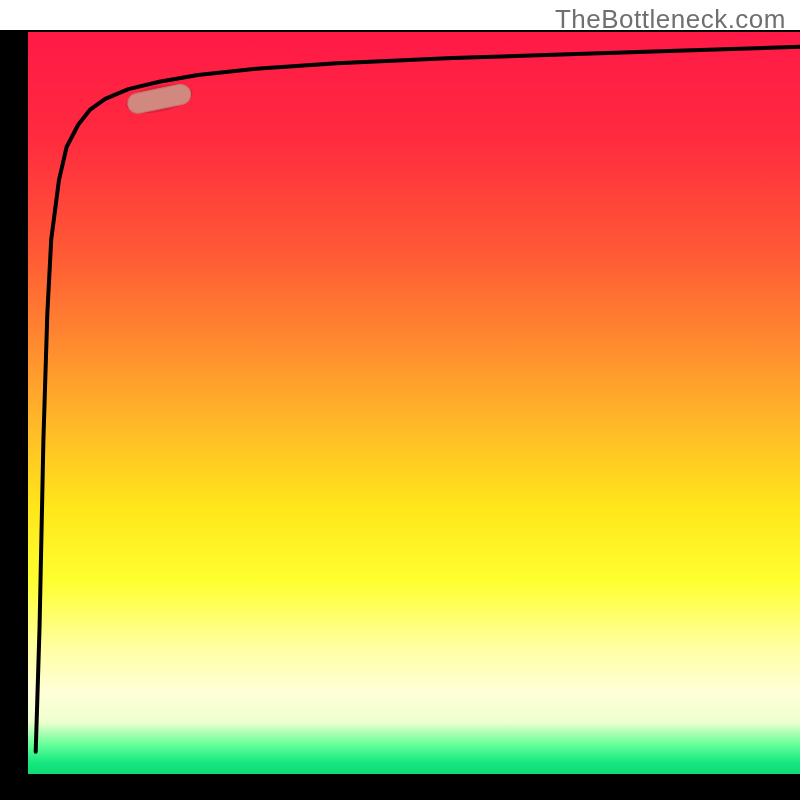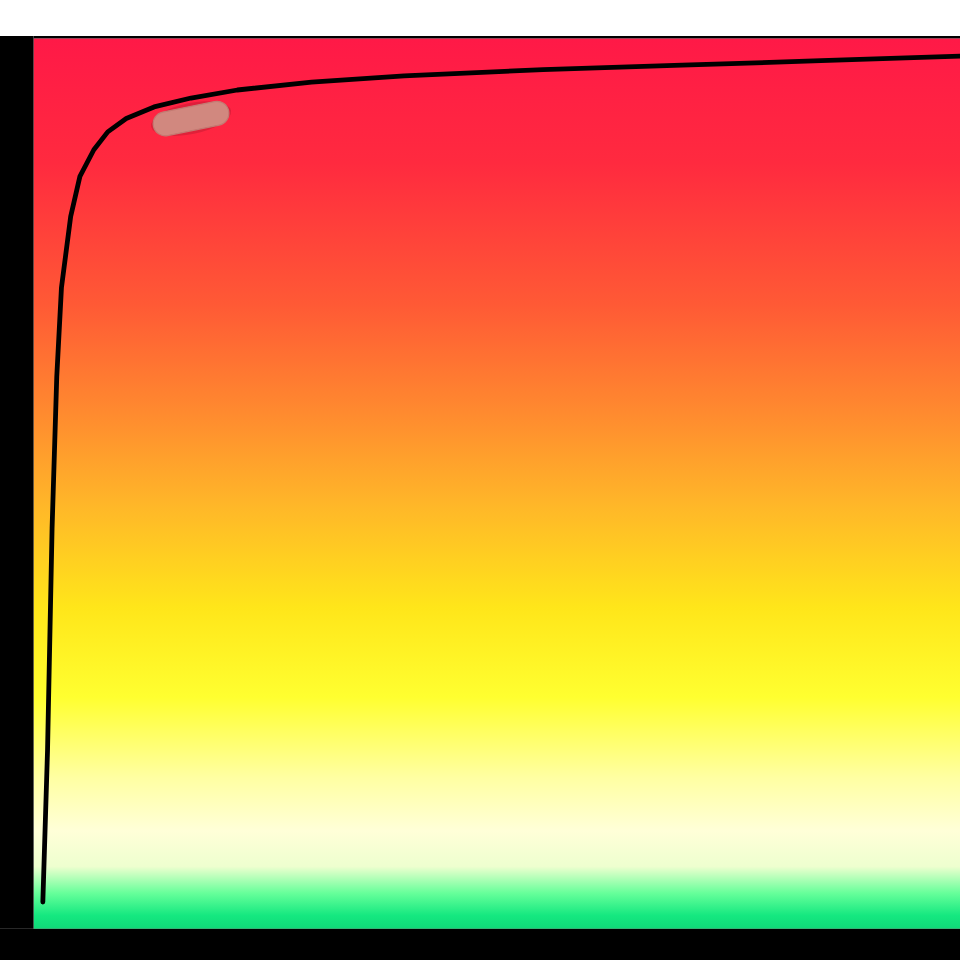--- a/index.html
+++ b/index.html
@@ -115,20 +115,21 @@
 
   .thumb-shadow {
     fill: rgba(0,0,0,0.12);
   }
 </style>
 </head>
 <body>
 
 <div class="stage">
 
+  <div class="watermark">TheBottleneck.com</div>
 
   <div class="plot-wrap">
 
     <div class="gradient-fill"></div>
 
     <svg class="curve" viewBox="0 0 772 742" preserveAspectRatio="none">
 
       <path class="curve-line" d="M7.7 719.7 L11.6 593.6 L15.4 408.1 L19.3 282.0 L23.2 207.8 L30.9 148.4 L38.6 115.0 L50.2 92.8 L61.8 77.9 L77.2 66.8 L100.4 57.1 L131.2 49.7 L169.8 43.0 L231.6 36.4 L308.8 31.2 L424.6 26.0 L540.4 22.3 L656.2 18.6 L772.0 14.8"></path>
 
       <g transform="translate(131.2 66.8) rotate(-11.5)">

